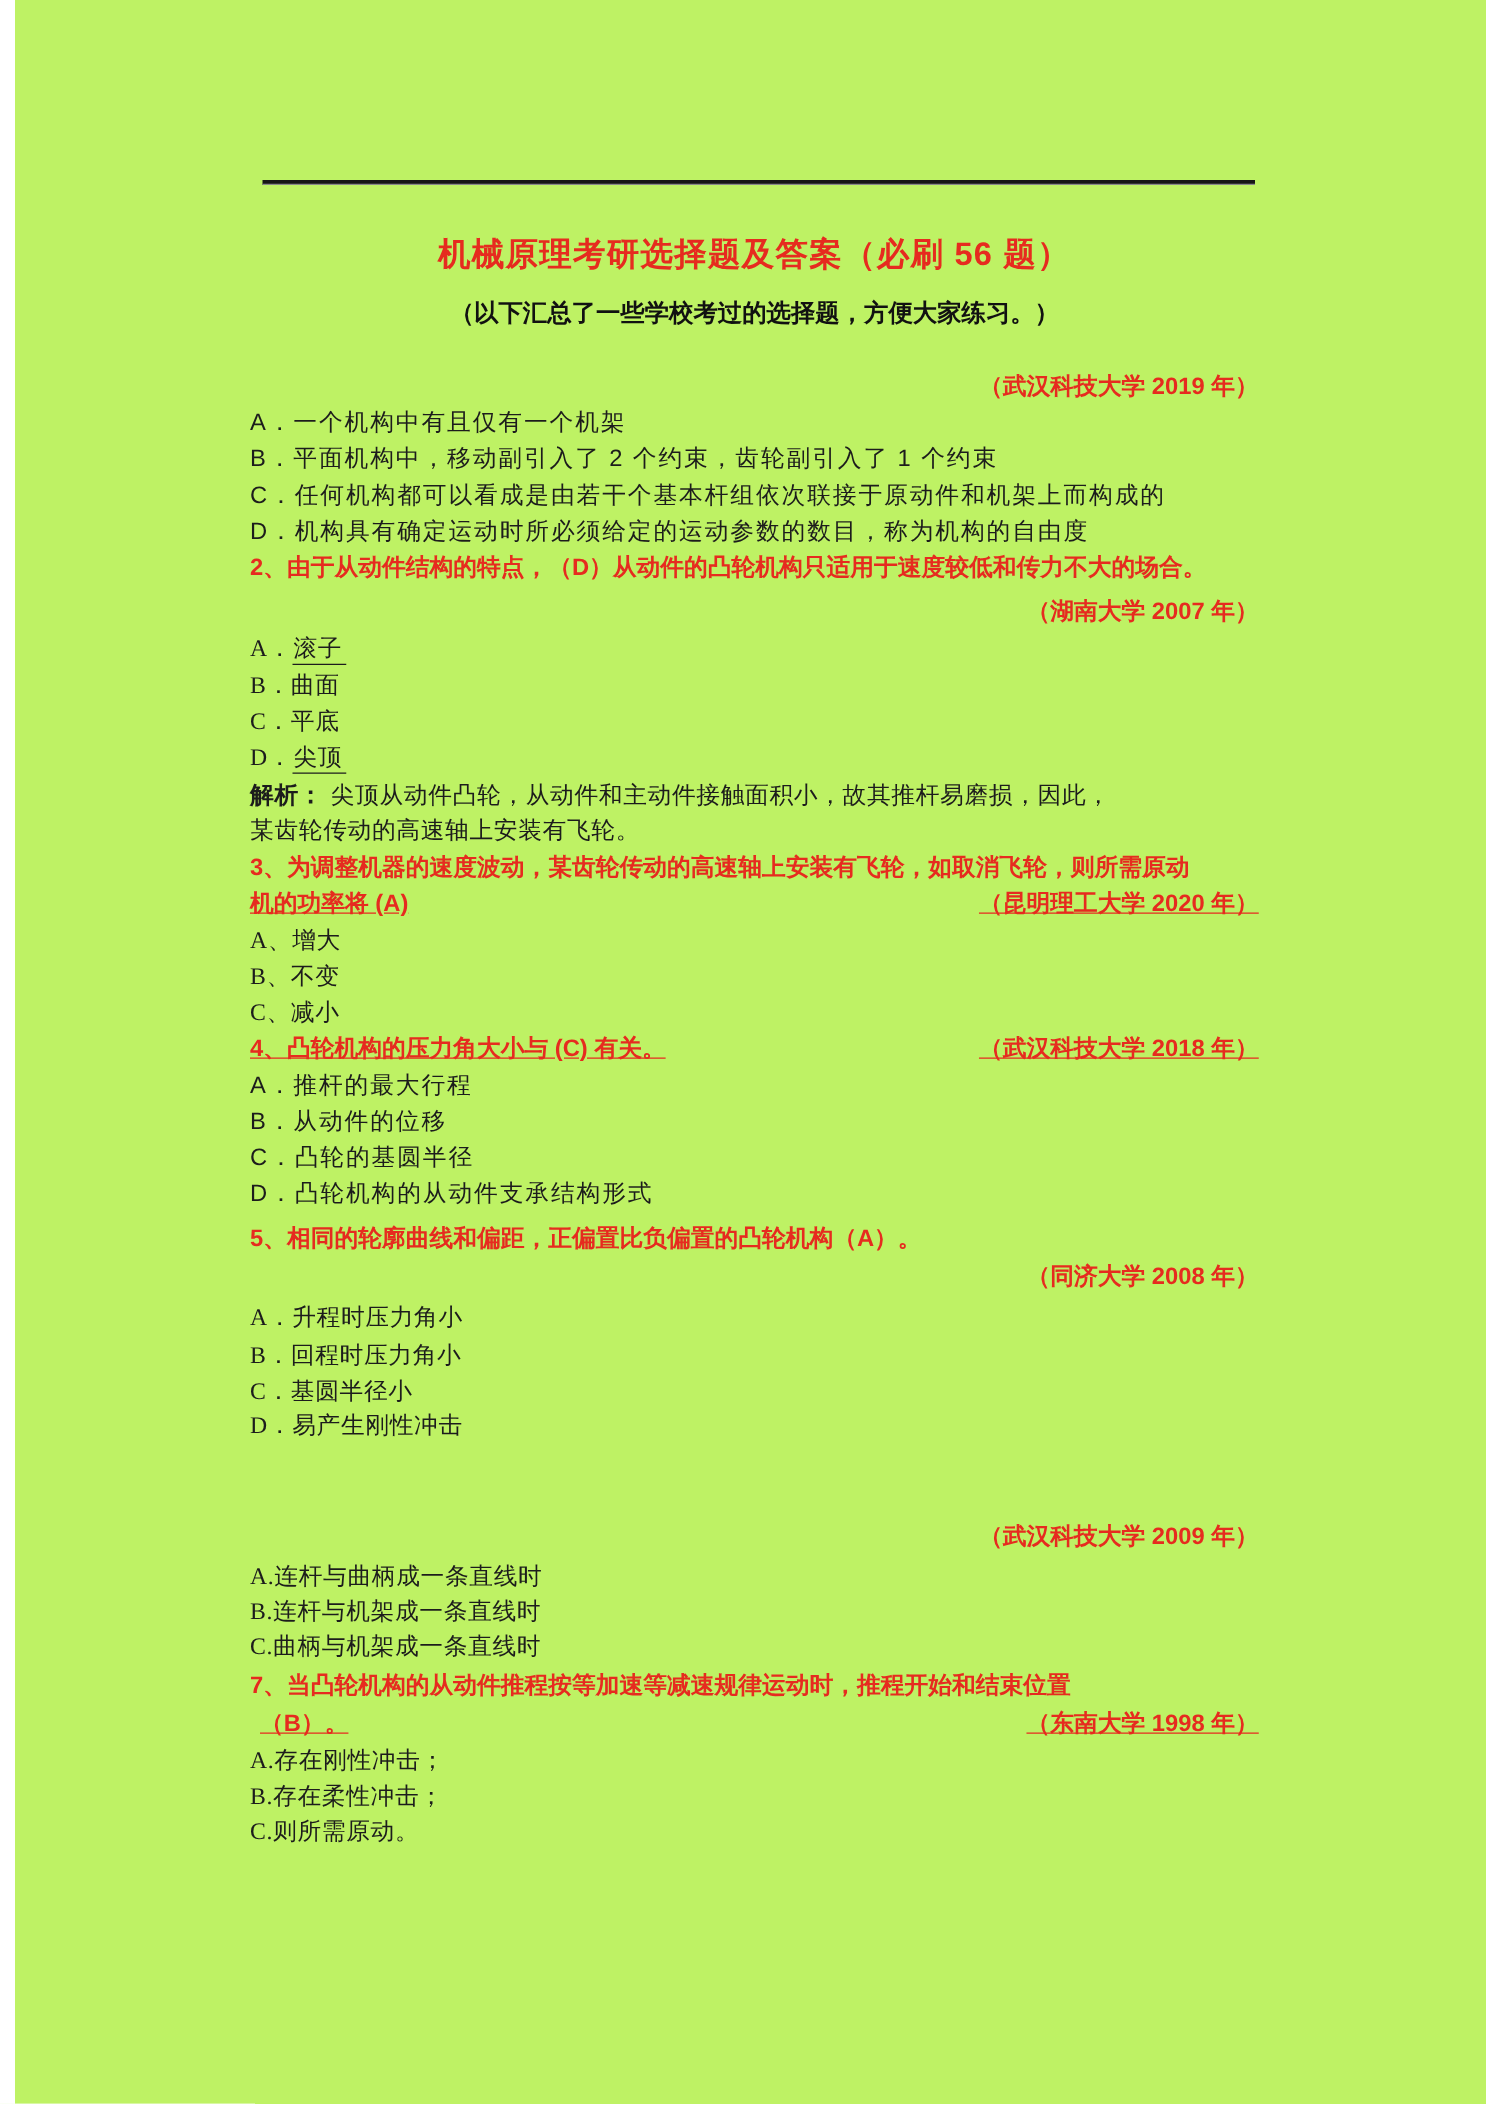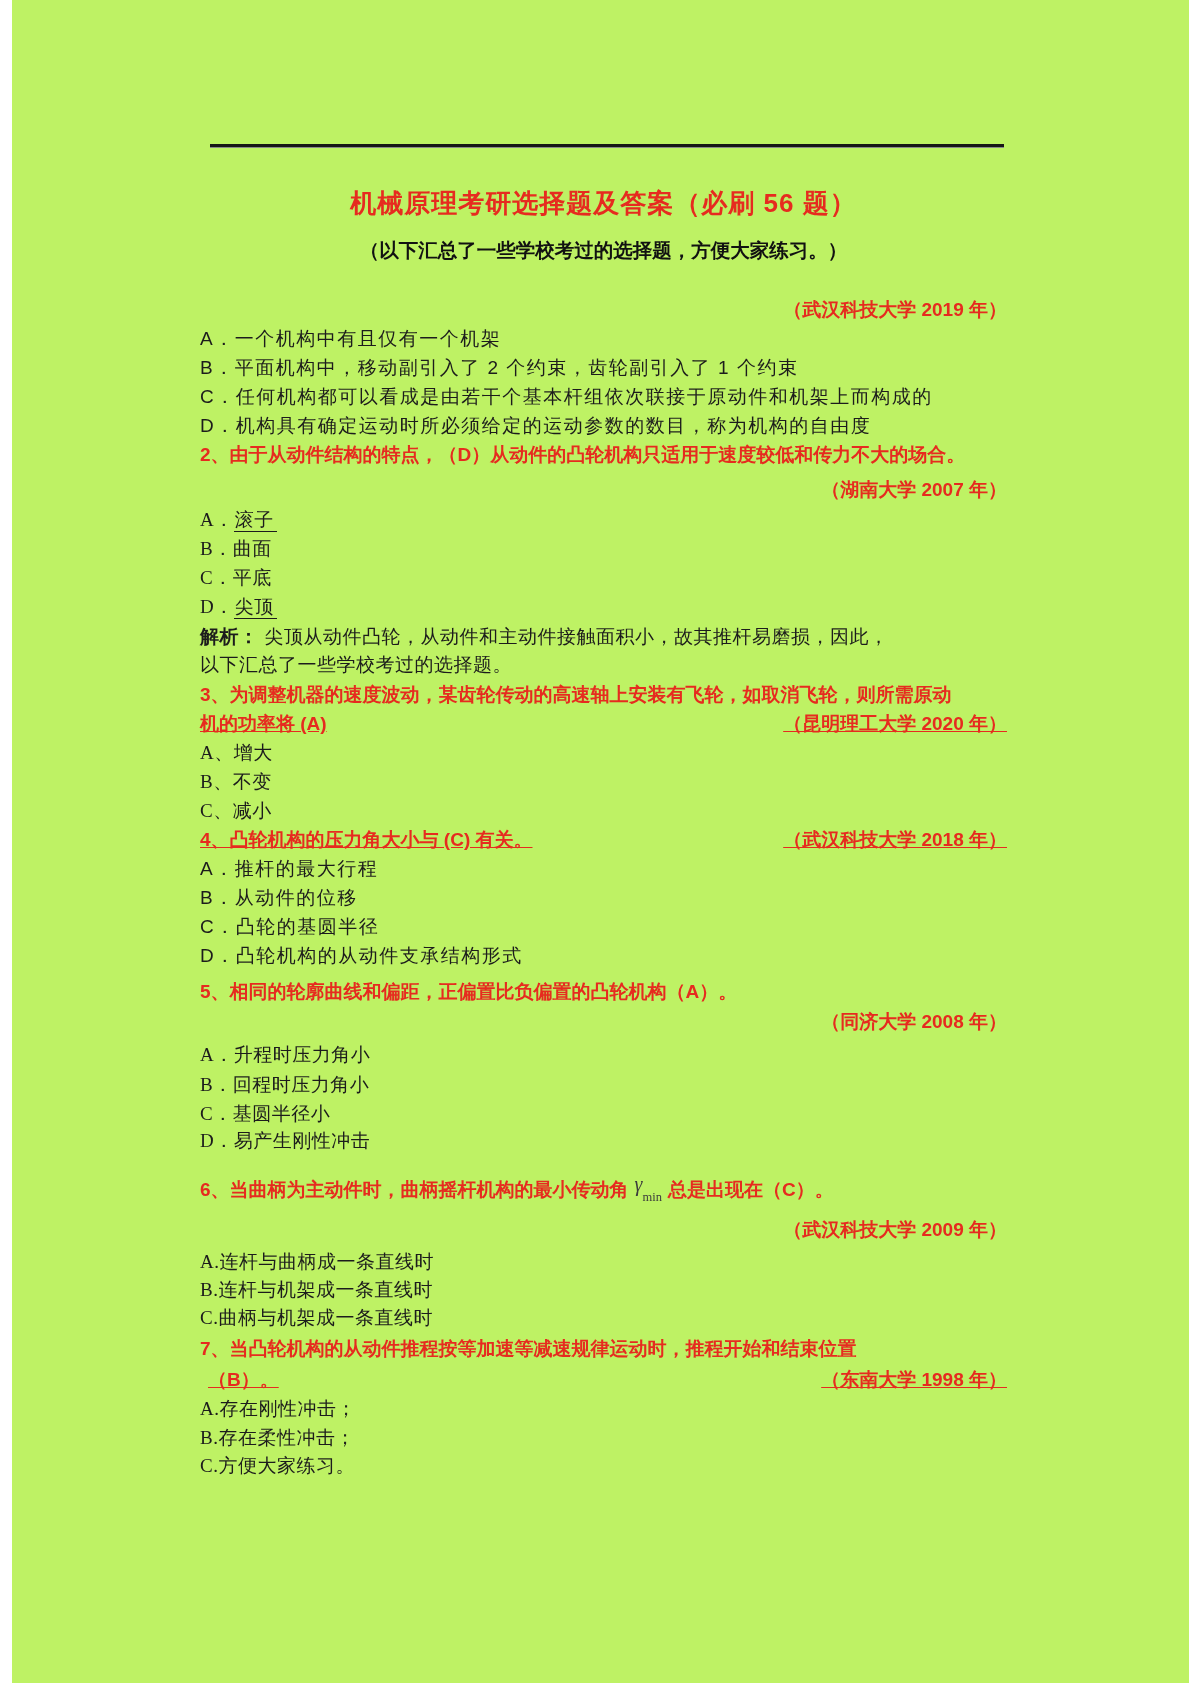--- a/index.html
+++ b/index.html
@@ -65,21 +65,21 @@
   <div class="line sans-opt" style="top:413px">D．机构具有确定运动时所必须给定的运动参数的数目，称为机构的自由度</div>
 
   <div class="line red" style="top:442px">2、由于从动件结构的特点，（D）从动件的凸轮机构只适用于速度较低和传力不大的场合。</div>
   <div class="line red src" style="top:477px">（湖南大学 2007 年）</div>
   <div class="line serif" style="top:507px"><span>A．</span><span class="u">滚子</span></div>
   <div class="line serif" style="top:536px"><span>B．</span><span>曲面</span></div>
   <div class="line serif" style="top:565px"><span>C．</span><span>平底</span></div>
   <div class="line serif" style="top:594px"><span>D．</span><span class="u">尖顶</span></div>
 
   <div class="line serif" style="top:624px"><span class="alabel">解析：</span><span>尖顶从动件凸轮，从动件和主动件接触面积小，故其推杆易磨损，因此，</span></div>
-  <div class="line serif" style="top:652px">以下汇总了一些学校考过的选择题。</div>
+  <div class="line serif" style="top:652px">某齿轮传动的高速轴上安装有飞轮。</div>
 
   <div class="line red" style="top:682px">3、为调整机器的速度波动，某齿轮传动的高速轴上安装有飞轮，如取消飞轮，则所需原动</div>
   <div class="row red" style="top:711px">
       <span>机的功率将 (A)</span>
       <span>（昆明理工大学 2020 年）</span>
     </div>
   <div class="line serif" style="top:740px">A、增大</div>
   <div class="line serif" style="top:769px">B、不变</div>
   <div class="line serif" style="top:798px">C、减小</div>
 
@@ -92,28 +92,27 @@
   <div class="line sans-opt" style="top:914px">C．凸轮的基圆半径</div>
   <div class="line sans-opt" style="top:943px">D．凸轮机构的从动件支承结构形式</div>
 
   <div class="line red" style="top:979px">5、相同的轮廓曲线和偏距，正偏置比负偏置的凸轮机构（A）。</div>
   <div class="line red src" style="top:1009px">（同济大学 2008 年）</div>
   <div class="line serif" style="top:1042px">A．升程时压力角小</div>
   <div class="line serif" style="top:1072px">B．回程时压力角小</div>
   <div class="line serif" style="top:1101px">C．基圆半径小</div>
   <div class="line serif" style="top:1128px">D．易产生刚性冲击</div>
 
-  <div class="line red" style="top:1176px"><span>6、当曲柄为主动件时，曲柄摇杆机构的最小传动角</span><span class="formula"><span class="gsym">γ</span><sub>min</sub></span><span>总是出现在（C）。</span></div>
   <div class="line red src" style="top:1217px">（武汉科技大学 2009 年）</div>
   <div class="line serif" style="top:1249px">A.连杆与曲柄成一条直线时</div>
   <div class="line serif" style="top:1277px">B.连杆与机架成一条直线时</div>
   <div class="line serif" style="top:1305px">C.曲柄与机架成一条直线时</div>
 
   <div class="line red" style="top:1336px">7、当凸轮机构的从动件推程按等加速等减速规律运动时，推程开始和结束位置</div>
   <div class="row red" style="top:1367px">
       <span class="indent">（B）。</span>
       <span>（东南大学 1998 年）</span>
     </div>
   <div class="line serif" style="top:1396px">A.存在刚性冲击；</div>
   <div class="line serif" style="top:1425px">B.存在柔性冲击；</div>
-  <div class="line serif" style="top:1453px">C.方便大家练习。</div>
+  <div class="line serif" style="top:1453px">C.则所需原动。</div>
 
 </div>
 
 </body></html>

